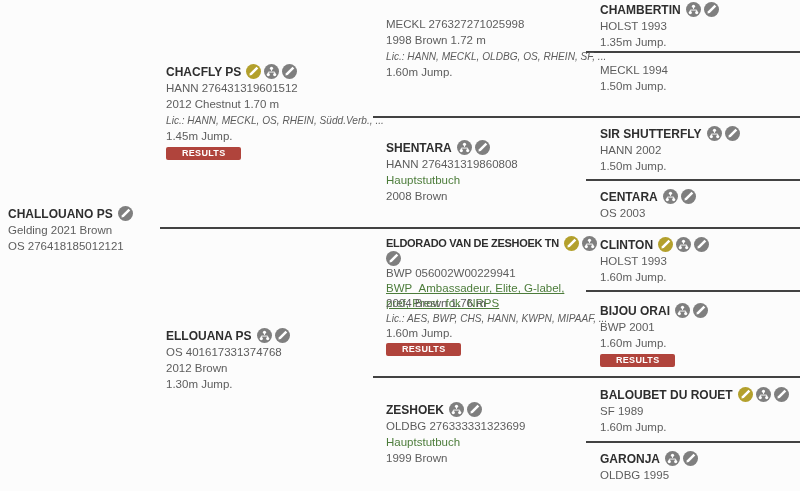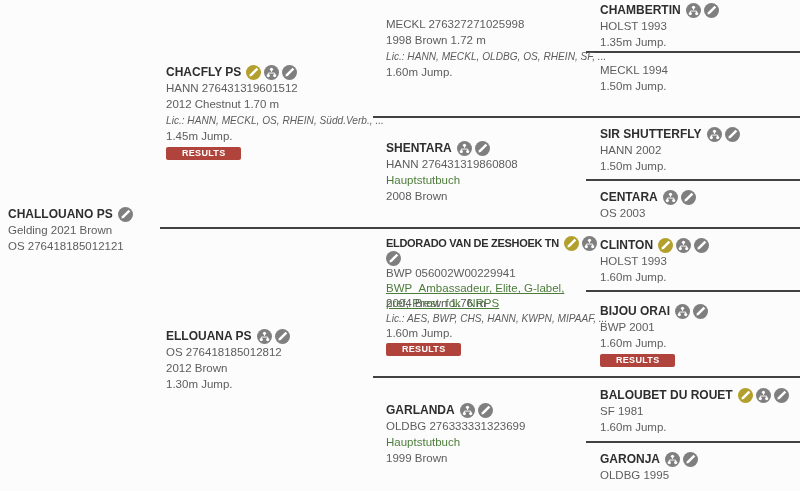--- a/index.html
+++ b/index.html
@@ -1,21 +1,21 @@
 <!DOCTYPE html>
 <html><head>
 <meta charset="utf-8">
 <style>
   html,body { margin:0; padding:0; background:#fcfcfc; font-family:"Liberation Sans",sans-serif; }
   .stage { position:relative; width:800px; height:491px; background:#fcfcfc; overflow:hidden; }
   .divider { position:absolute; height:2px; background:#424242; }
   .cell { position:absolute; color:#5d5d5d; font-size:11.5px; }
   .line { height:16px; line-height:16px; white-space:nowrap; }
   .cell.compact .line { height:15px; line-height:15px; }
-  .title-line { display:flex; align-items:center; gap:3px; }
+  .title-line { display:flex; align-items:flex-start; gap:3px; }
   .name { font-weight:bold; color:#2e2e2e; font-size:12px; margin-right:2px; cursor:pointer; }
   .name.long { font-size:11px; letter-spacing:-0.3px; }
   .icon { width:15px; height:15px; border-radius:50%; flex:0 0 auto; display:inline-flex; cursor:pointer; }
   .icon svg { width:15px; height:15px; display:block; }
   .icon.gold { background:#b3a02c; }
   .icon.gray { background:#7f7f7f; }
   .icon-line { display:flex; gap:3px; align-items:center; }
   .green { color:#4c7c3a; }
   .lic { font-style:italic; transform:scaleX(0.88); transform-origin:0 50%; }
   .wrap { white-space:normal; height:auto; line-height:15px;text-decoration:underline; }
@@ -92,21 +92,21 @@
               <circle cx="11.4" cy="11.3" r="1.7"></circle>
             </g>
           </svg>
         </span>
       <span class="icon gray">
           <svg viewBox="0 0 16 16">
             <path fill="#fff" d="M11.2 2.9l1.9 1.9-7 7-2.4.5.5-2.4z"></path>
           </svg>
         </span>
     </div>
-    <div class="line">OS 276418185012812</div>
+    <div class="line">OS 401617331374768</div>
     <div class="line">2012 Brown</div>
     <div class="line">1.30m Jump.</div>
   </div>
 
   <div class="cell" style="left:386px;top:16px;width:197px">
     <div class="line">MECKL 276327271025998</div>
     <div class="line">1998 Brown 1.72 m</div>
     <div class="line lic">Lic.: HANN, MECKL, OLDBG, OS, RHEIN, SF, ...</div>
     <div class="line">1.60m Jump.</div>
   </div>
@@ -164,21 +164,21 @@
     <div class="line">BWP 056002W00229941</div>
     <div class="line green wrap">BWP_Ambassadeur, Elite, G-label, pref, Prest_fok_NRPS</div>
     <div class="line">2004 Brown 1.76 m</div>
     <div class="line lic">Lic.: AES, BWP, CHS, HANN, KWPN, MIPAAF, ...</div>
     <div class="line">1.60m Jump.</div>
     <div class="line"><span class="results">RESULTS</span></div>
   </div>
 
   <div class="cell" style="left:386px;top:402px;width:197px">
     <div class="line title-line">
-      <span class="name">GARLANDA</span>
+      <span class="name">ZESHOEK</span>
       <span class="icon gray">
           <svg viewBox="0 0 16 16">
             <path d="M8 5v2.4M4.6 11V8.6h6.8V11" stroke="#fff" stroke-width="1" fill="none"></path>
             <g fill="#fff">
               <circle cx="8" cy="4.6" r="1.7"></circle>
               <circle cx="4.6" cy="11.3" r="1.7"></circle>
               <circle cx="11.4" cy="11.3" r="1.7"></circle>
             </g>
           </svg>
         </span>
@@ -335,21 +335,21 @@
               <circle cx="11.4" cy="11.3" r="1.7"></circle>
             </g>
           </svg>
         </span>
       <span class="icon gray">
           <svg viewBox="0 0 16 16">
             <path fill="#fff" d="M11.2 2.9l1.9 1.9-7 7-2.4.5.5-2.4z"></path>
           </svg>
         </span>
     </div>
-    <div class="line">SF 1981</div>
+    <div class="line">SF 1989</div>
     <div class="line">1.60m Jump.</div>
   </div>
 
   <div class="cell" style="left:600px;top:451px;width:200px">
     <div class="line title-line">
       <span class="name">GARONJA</span>
       <span class="icon gray">
           <svg viewBox="0 0 16 16">
             <path d="M8 5v2.4M4.6 11V8.6h6.8V11" stroke="#fff" stroke-width="1" fill="none"></path>
             <g fill="#fff">

